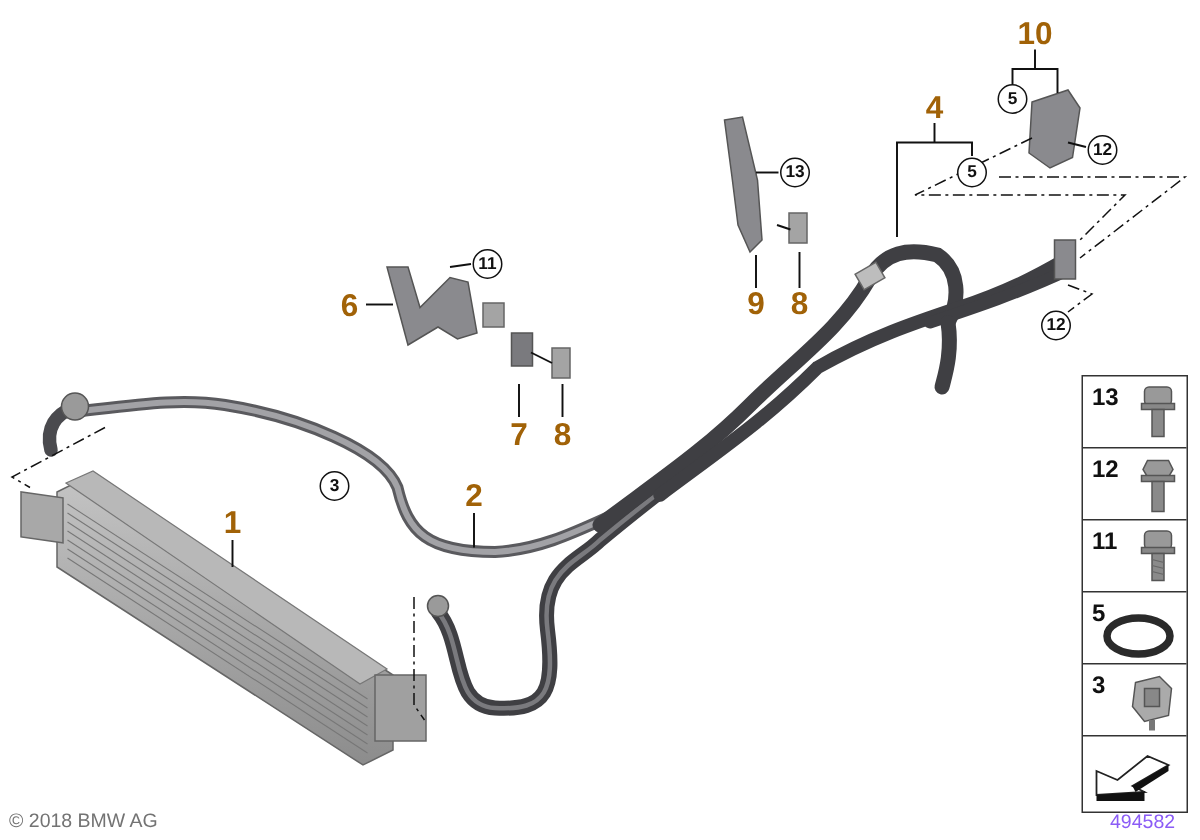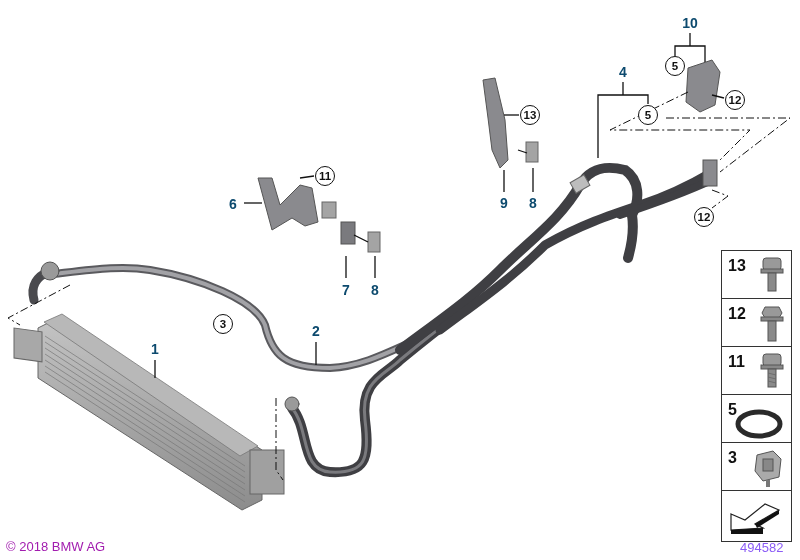--- a/index.html
+++ b/index.html
@@ -1,31 +1,31 @@
 <!DOCTYPE html>
 <html><head>
 <meta charset="utf-8">
 <style>
   html, body { margin: 0; padding: 0; background: #ffffff; }
   body { width: 800px; height: 560px; position: relative; overflow: hidden;
          font-family: "Liberation Sans", sans-serif; }
   #diagram { position: absolute; left: 0; top: 0; width: 800px; height: 560px; }
   .label { position: absolute; font-family: "Liberation Sans", sans-serif; font-weight: bold;
-           font-size: 14px; color: #0c4a6e; line-height: 1; transform: translate(-50%, -50%); }
+           font-size: 21px; color: #a16207; line-height: 1; transform: translate(-50%, -50%); }
   .callout { position: absolute; width: 20px; height: 20px; border: 1.6px solid #111; border-radius: 50%;
              background: #fff; font-family: "Liberation Sans", sans-serif; font-weight: bold; font-size: 11.5px;
              color: #111; display: flex; align-items: center; justify-content: center;
              transform: translate(-50%, -50%); box-sizing: border-box; }
   #legend { position: absolute; left: 721px; top: 250px; width: 71px; border: 1px solid #333;
             background: #fff; box-sizing: border-box; }
   .cell { position: relative; height: 48px; border-bottom: 1px solid #333; box-sizing: border-box; }
   .cell:last-child { border-bottom: none; height: 50px; }
   .cell-num { position: absolute; left: 6px; top: 6px; font-weight: bold; font-size: 16px; color: #111; }
   .cell-icon { position: absolute; right: 6px; top: 4px; }
-  #copyright { position: absolute; left: 6px; top: 539px; font-size: 13px; color: #a21caf; }
+  #copyright { position: absolute; left: 6px; top: 539px; font-size: 13px; color: #737373; }
   #docnum { position: absolute; left: 740px; top: 540px; font-size: 13px; color: #8b5cf6; }
 </style>
 </head>
 <body>
 
 <svg id="diagram" viewBox="0 0 800 560" xmlns="http://www.w3.org/2000/svg">
   <defs>
     <linearGradient id="gc" x1="0" y1="0" x2="0" y2="1">
       <stop offset="0" stop-color="#c4c4c4"></stop>
         <stop offset="1" stop-color="#8c8c8c"></stop>

